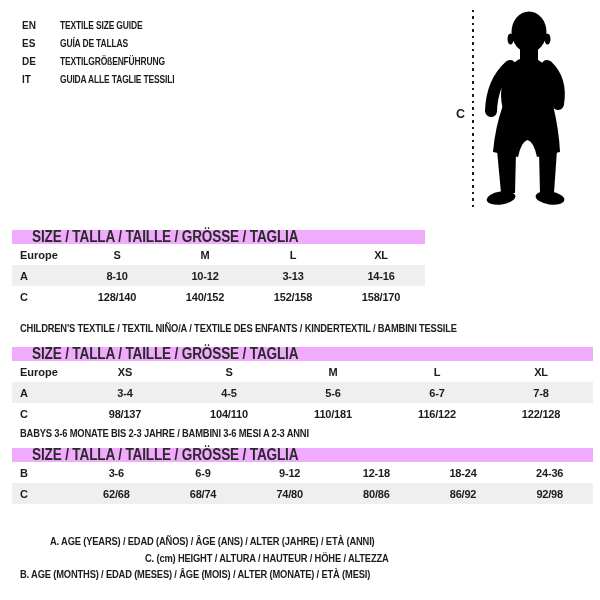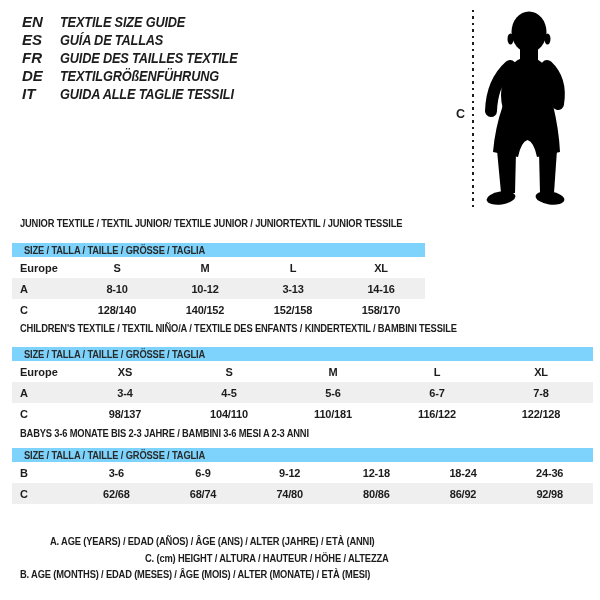--- a/index.html
+++ b/index.html
@@ -5,37 +5,37 @@
   html,body { margin:0; padding:0; background:#fff; }
   .page {
     position:relative; width:600px; height:600px; background:#ffffff;
     font-family:"Liberation Sans", sans-serif; font-weight:700; color:#1c1c1c;
     overflow:hidden;
   }
   .cond { display:inline-block; transform:scaleX(.85); transform-origin:0 50%; white-space:nowrap; letter-spacing:-.2px; }
 
   
   .lang-list { position:absolute; top:13px; left:22px; }
-  .lang-row { display:flex; height:18px; align-items:flex-start; font-size:15px;font-style:italic; }
+  .lang-row { display:flex; height:18px; align-items:flex-end; font-size:10px; }
   .lang-code { width:38px; flex:0 0 38px; }
 
   
   .measure-line { position:absolute; left:472px; top:10px; width:2px; height:198px;
     background-image:repeating-linear-gradient(to bottom,#1c1c1c 0 2.5px,transparent 2.5px 6.5px); }
   .figure-label { position:absolute; left:456px; top:107px; font-size:12.5px; }
   .baby-svg { position:absolute; left:479px; top:10px; width:95px; height:198px; }
 
   
   .section { position:absolute; left:12px; }
   .sec1 { top:217px; width:413px; }
   .sec2 { top:322px; width:581px; }
   .sec3 { top:426px; width:581px; }
   .table-title { padding-left:8px; font-size:11px; line-height:13px; height:13px; white-space:nowrap; }
   .sec3 .table-title { line-height:15px; height:15px; }
-  .size-bar { background:#7dd3fc; height:14px; line-height:14px; padding-left:12px; font-size:11px; color:#2a2a2a; }
+  .size-bar { background:#f0abfc; height:14px; line-height:14px; padding-left:20px; font-size:16px; color:#2a2a2a; }
   .sec1 .size-bar { margin-top:13px; }
   .sec2 .size-bar { margin-top:12px; }
   .sec3 .size-bar { margin-top:7px; }
   .trow { display:grid; height:21px; align-items:center; font-size:11px; }
   .sec1 .trow { grid-template-columns:61px repeat(4,1fr); }
   .sec2 .trow { grid-template-columns:61px repeat(5,1fr); }
   .sec3 .trow { grid-template-columns:61px repeat(6,1fr); }
   .trow.shaded { background:#efefef; }
   .rlabel { padding-left:8px; }
   .cell { text-align:center; letter-spacing:-.2px; }
@@ -50,24 +50,20 @@
 <div class="page">
 
   <div class="lang-list">
     <div class="lang-row">
       <span class="lang-code">EN</span>
       <span class="cond">TEXTILE SIZE GUIDE</span>
     </div>
     <div class="lang-row">
       <span class="lang-code">ES</span>
       <span class="cond">GUÍA DE TALLAS</span>
-    </div>
-    <div class="lang-row">
-      <span class="lang-code">FR</span>
-      <span class="cond">GUIDE DES TAILLES TEXTILE</span>
     </div>
     <div class="lang-row">
       <span class="lang-code">DE</span>
       <span class="cond">TEXTILGRÖßENFÜHRUNG</span>
     </div>
     <div class="lang-row">
       <span class="lang-code">IT</span>
       <span class="cond">GUIDA ALLE TAGLIE TESSILI</span>
     </div>
   </div>
@@ -85,21 +81,20 @@
       <path d="M68,56 Q83,70 79,94" stroke="#000000" stroke-width="12" stroke-linecap="round" fill="none"></path>
       <path d="M24,95 L74,95 Q80,120 81,142 L58,147 Q55,132 48.5,130 Q42,132 39,147 L14,142 Q16,118 24,95 Z"></path>
       <path d="M18,140 L37,142 L36,183 L22,183 Z"></path>
       <path d="M60,142 L78,140 L75,183 L61,183 Z"></path>
       <ellipse cx="22" cy="188" rx="14.5" ry="6.5" transform="rotate(-8 22 188)"></ellipse>
       <ellipse cx="71" cy="188" rx="14.5" ry="6.5" transform="rotate(8 71 188)"></ellipse>
     </g>
   </svg>
 
   <div class="section sec1">
-    <div class="table-title"><span class="cond">JUNIOR TEXTILE / TEXTIL JUNIOR/ TEXTILE JUNIOR / JUNIORTEXTIL / JUNIOR TESSILE</span></div>
     <div class="size-bar"><span class="cond">SIZE / TALLA / TAILLE / GRÖSSE / TAGLIA</span></div>
     <div class="trow">
       <span class="rlabel">Europe</span>
       <span class="cell">S</span>
       <span class="cell">M</span>
       <span class="cell">L</span>
       <span class="cell">XL</span>
     </div>
     <div class="trow shaded">
       <span class="rlabel">A</span>

